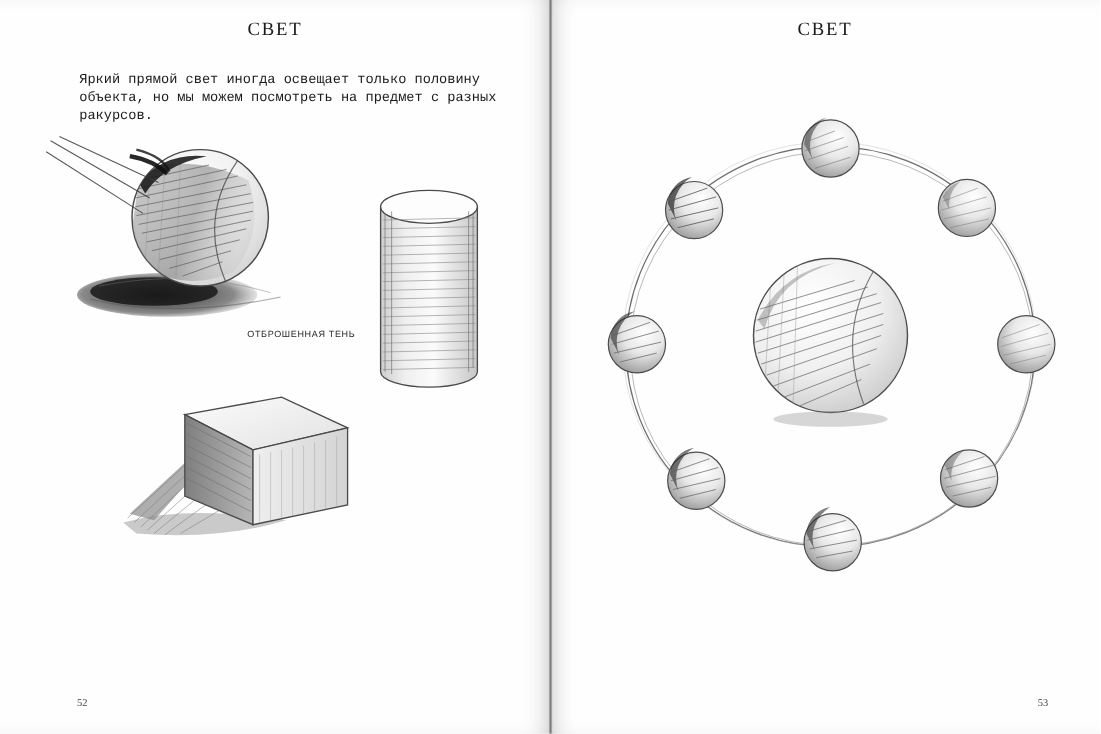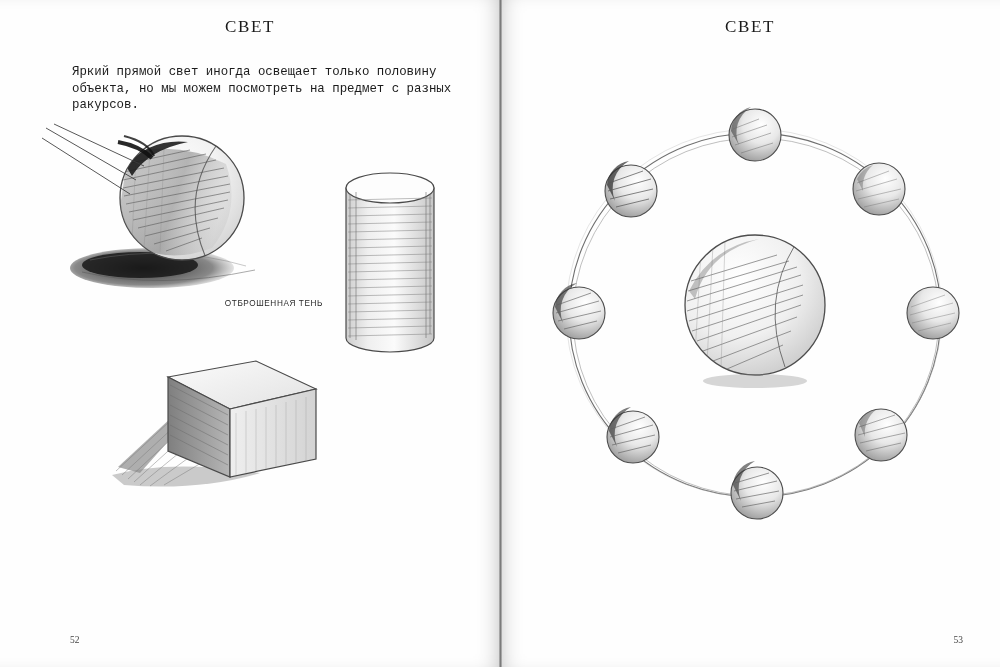--- a/index.html
+++ b/index.html
@@ -53,21 +53,21 @@
   }
   .para.l-top{left:47px;top:64px;width:410px;}
   .folio{
     position:absolute;
     bottom:22px;
     font-size:9.5px;
     color:#444;
     font-family:"Liberation Serif", serif;
   }
   .folio.left{left:47px;margin-left:23px;}
-  .folio.right{right:37px;}
+  .folio.right{right:47px;}
   .caption{
     position:absolute;
     font-family:"Liberation Sans", sans-serif;
     font-size:8.2px;
     letter-spacing:0.6px;
     color:#2a2a2a;
     text-align:center;
     white-space:pre-line;
     line-height:11px;
   }

